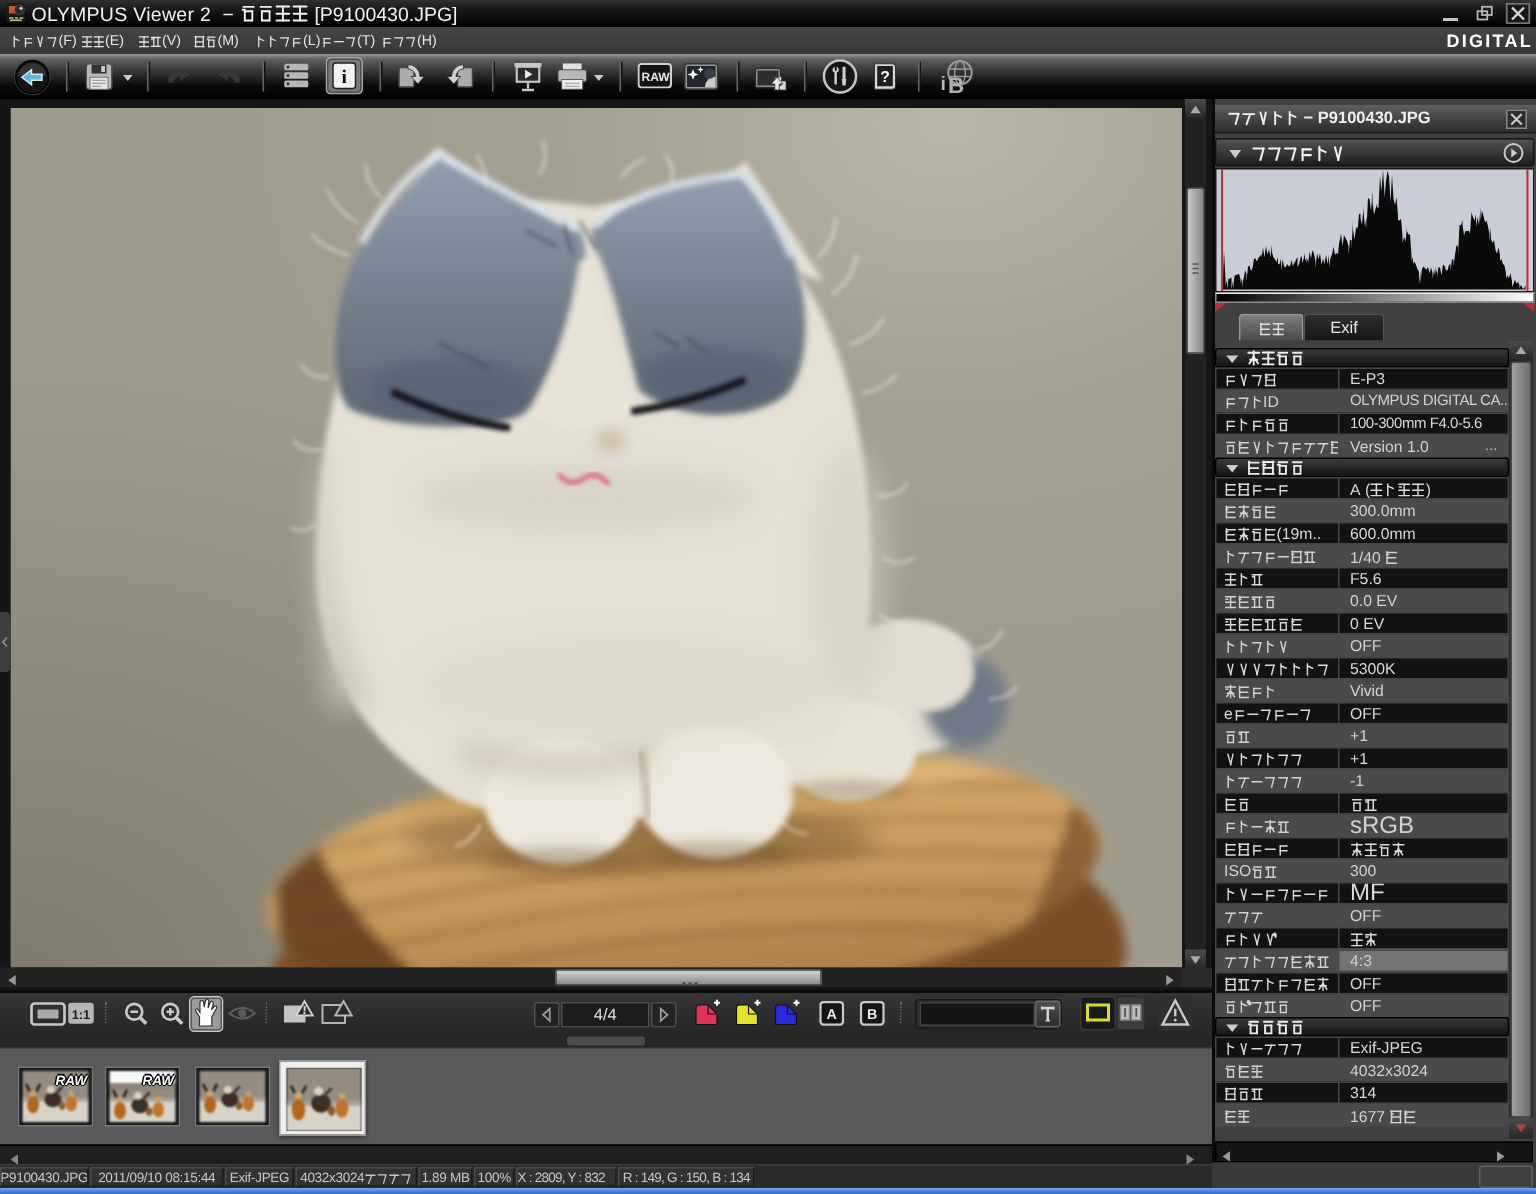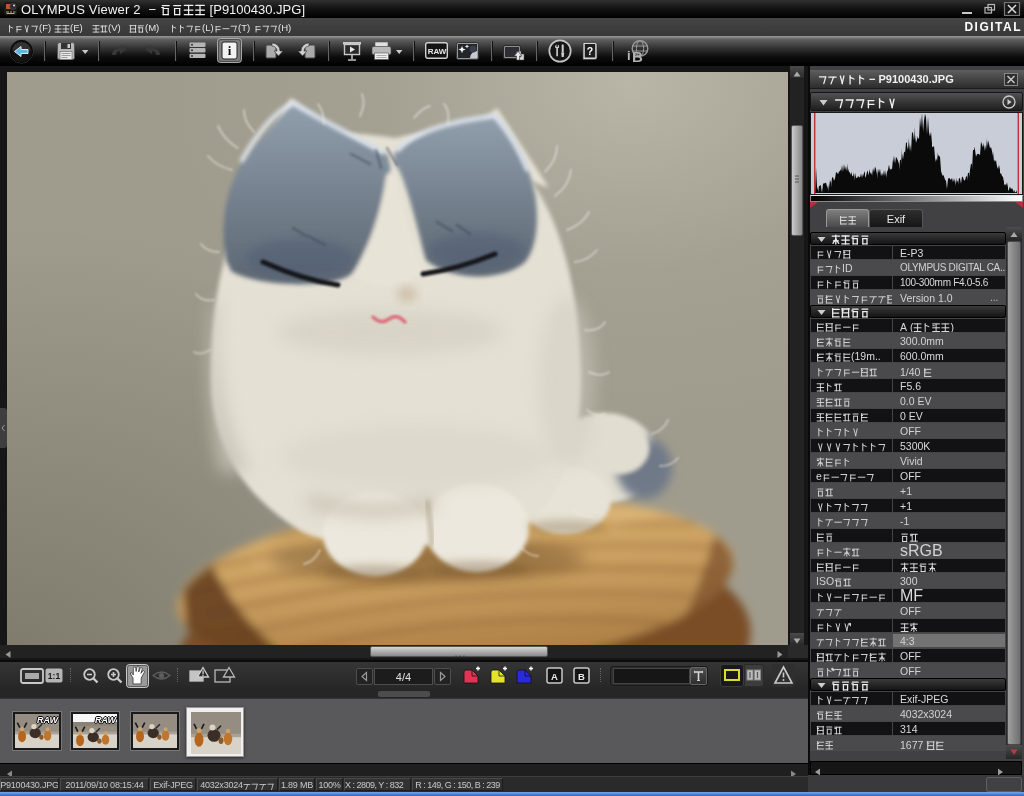--- a/index.html
+++ b/index.html
@@ -1570,14 +1570,14 @@
 <div class="abs" style="left:279px;top:778px;width:36px;height:13px;background:#323232;border:1px solid #1c1c1c;border-top-color:#4a4a4a;border-left-color:#4a4a4a;display:flex;align-items:center;justify-content:center;overflow:hidden">
     <span style="font-size:9px;letter-spacing:-0.2px;color:#c9c9c9;white-space:nowrap">1.89 MB</span>
   </div>
 <div class="abs" style="left:316px;top:778px;width:27px;height:13px;background:#323232;border:1px solid #1c1c1c;border-top-color:#4a4a4a;border-left-color:#4a4a4a;display:flex;align-items:flex-end;justify-content:center;overflow:hidden">
     <span style="font-size:9px;letter-spacing:-0.2px;color:#c9c9c9;white-space:nowrap">100%</span>
   </div>
 <div class="abs" style="left:344px;top:778px;width:67px;height:13px;background:#323232;border:1px solid #1c1c1c;border-top-color:#4a4a4a;border-left-color:#4a4a4a;display:flex;align-items:center;overflow:hidden">
     <span style="font-size:9px;letter-spacing:-0.5px;color:#c9c9c9;white-space:nowrap">X : 2809, Y : 832</span>
   </div>
 <div class="abs" style="left:412px;top:778px;width:91px;height:13px;background:#323232;border:1px solid #1c1c1c;border-top-color:#4a4a4a;border-left-color:#4a4a4a;display:flex;align-items:center;justify-content:center;overflow:hidden">
-    <span style="font-size:9px;letter-spacing:-0.5px;color:#c9c9c9;white-space:nowrap">R : 149, G : 150, B : 239</span>
+    <span style="font-size:9px;letter-spacing:-0.5px;color:#c9c9c9;white-space:nowrap">R : 149, G : 150, B : 134</span>
   </div>
 <div class="abs" style="left:0px;top:792px;width:1024px;height:4px;background:linear-gradient(#7aa8ee,#2f62c4)"></div>
 </body></html>

